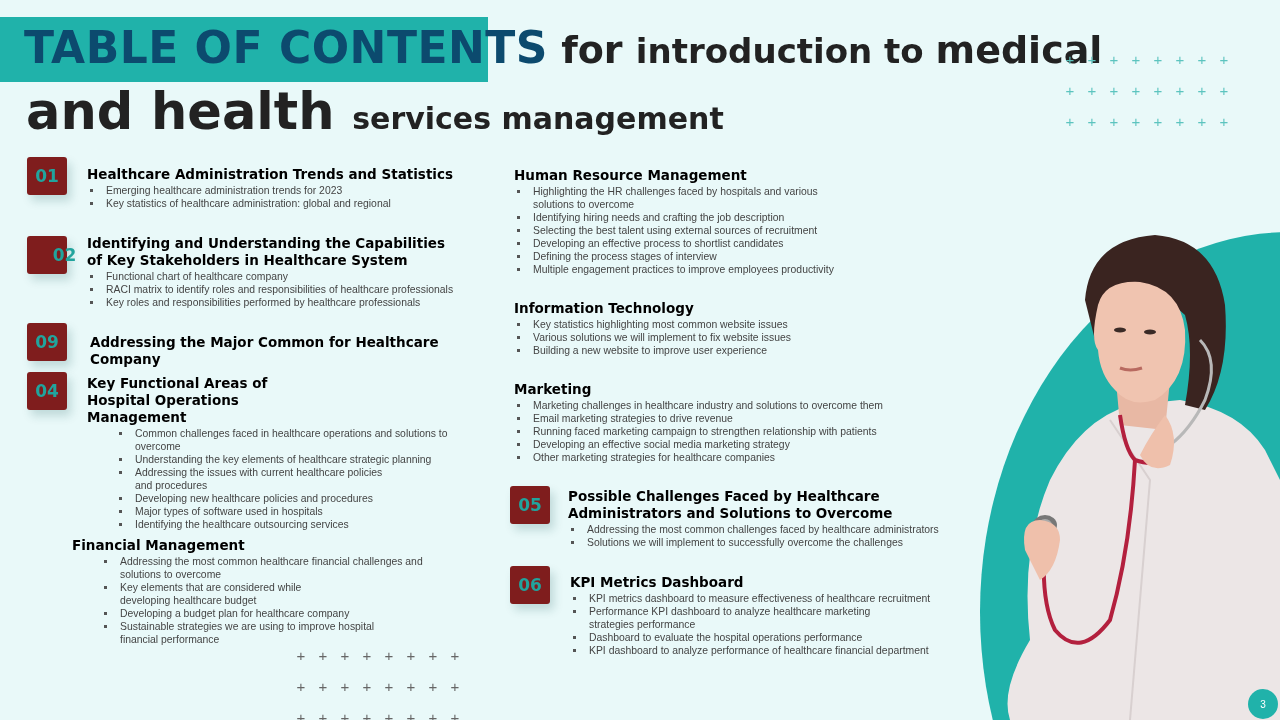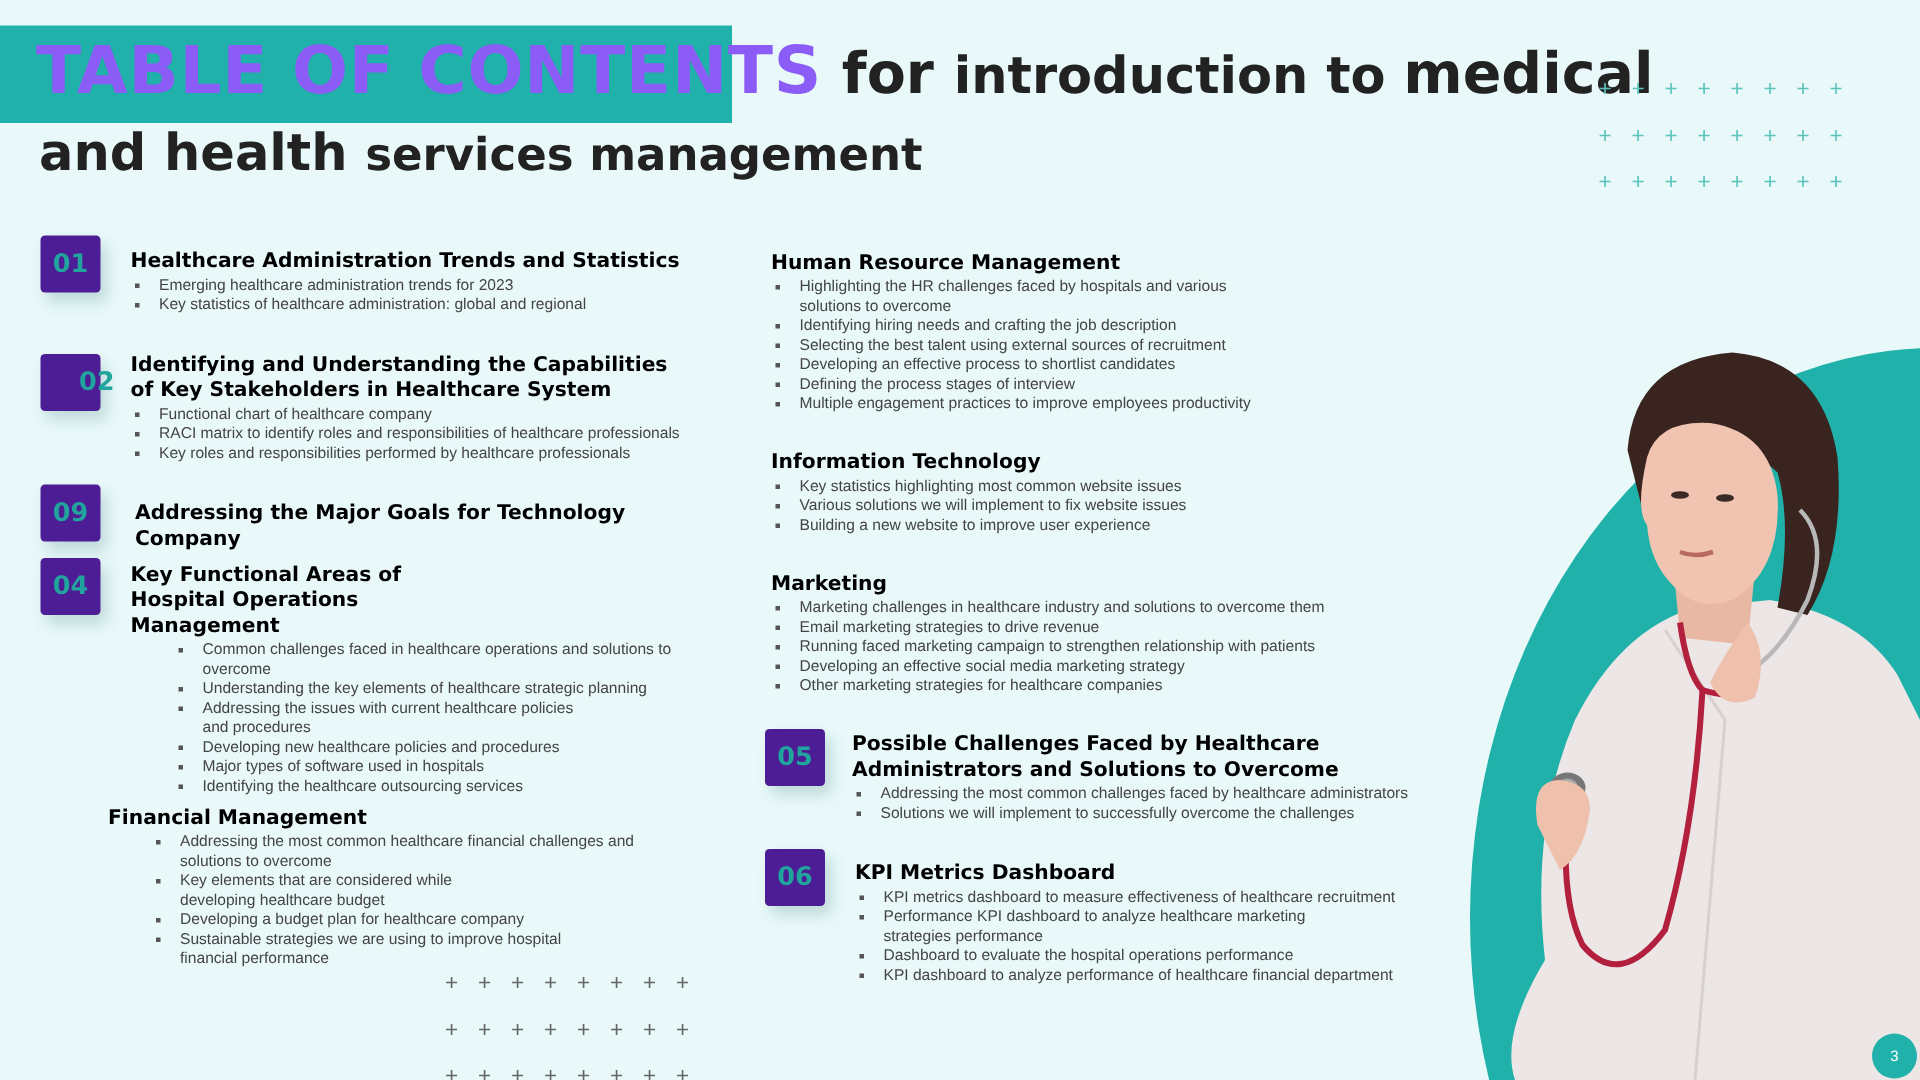--- a/index.html
+++ b/index.html
@@ -14,40 +14,40 @@
 
   
   .title-band {
     position: absolute; left: 0; top: 17px; width: 488px; height: 65px;
     background: #20b2aa;
   }
   .title-line1 {
     position: absolute; left: 24px; top: 22px; white-space: nowrap;
     font-family: "DejaVu Sans", sans-serif; font-weight: bold;
   }
-  .title-toc { font-size: 44px; color: #8b5cf6; letter-spacing: 0.5px; }
+  .title-toc { font-size: 44px; color: #0c4a6e; letter-spacing: 0.5px; }
   .title-rest { font-size: 34px; color: #222; }
   .title-rest.big { font-size: 38px; }
   .title-line2 {
     position: absolute; left: 26px; top: 82px; white-space: nowrap;
     font-family: "DejaVu Sans", sans-serif; font-weight: bold; color: #222;
   }
-  .title-line2 .big { font-size: 34px; }
+  .title-line2 .big { font-size: 51px; }
   .title-line2 .small { font-size: 30px; }
 
   
   .plus-grid { position: absolute; display: grid; grid-template-columns: repeat(8, 22px); row-gap: 12px; }
   .plus-grid span { font-size: 15px; line-height: 19px; text-align: center; }
   .plus-teal span { color: #5cc4bf; }
   .plus-gray span { color: #666; }
 
   
   .num-box {
     position: absolute; width: 40px; height: 38px;
-    background: #4c1d95; border-radius: 3px;
+    background: #7f1d1d; border-radius: 3px;
     box-shadow: 4px 6px 10px rgba(0, 80, 80, 0.18);
     display: flex; align-items: center; justify-content: center;
     font-family: "DejaVu Sans", sans-serif; font-weight: bold;
     font-size: 17px; color: #21a49d;
   }
 
   
   .sec { position: absolute; }
   .sec-title {
     font-family: "DejaVu Sans", sans-serif; font-weight: bold;
@@ -159,21 +159,21 @@
     <div class="sec-title" style="width:360px;">Identifying and Understanding the Capabilities of Key Stakeholders in Healthcare System</div>
     <ul>
       <li>Functional chart of healthcare company</li>
       <li>RACI matrix to identify roles and responsibilities of healthcare professionals</li>
       <li>Key roles and responsibilities performed by healthcare professionals</li>
     </ul>
   </div>
 
   <div class="num-box" style="left:27px; top:323px;">09</div>
   <div class="sec" style="left:90px; top:334px; width:400px;">
-    <div class="sec-title">Addressing the Major Goals for Technology Company</div>
+    <div class="sec-title">Addressing the Major Common for Healthcare Company</div>
   </div>
 
   <div class="num-box" style="left:27px; top:372px;">04</div>
   <div class="sec indent" style="left:87px; top:375px; width:370px;">
     <div class="sec-title" style="width:240px;">Key Functional Areas of Hospital Operations Management</div>
     <ul style="width:340px;">
       <li>Common  challenges  faced in healthcare operations and solutions to overcome</li>
       <li>Understanding the key elements  of healthcare strategic planning</li>
       <li style="width:280px;">Addressing the issues with current healthcare policies and procedures</li>
       <li>Developing  new healthcare policies and procedures</li>

